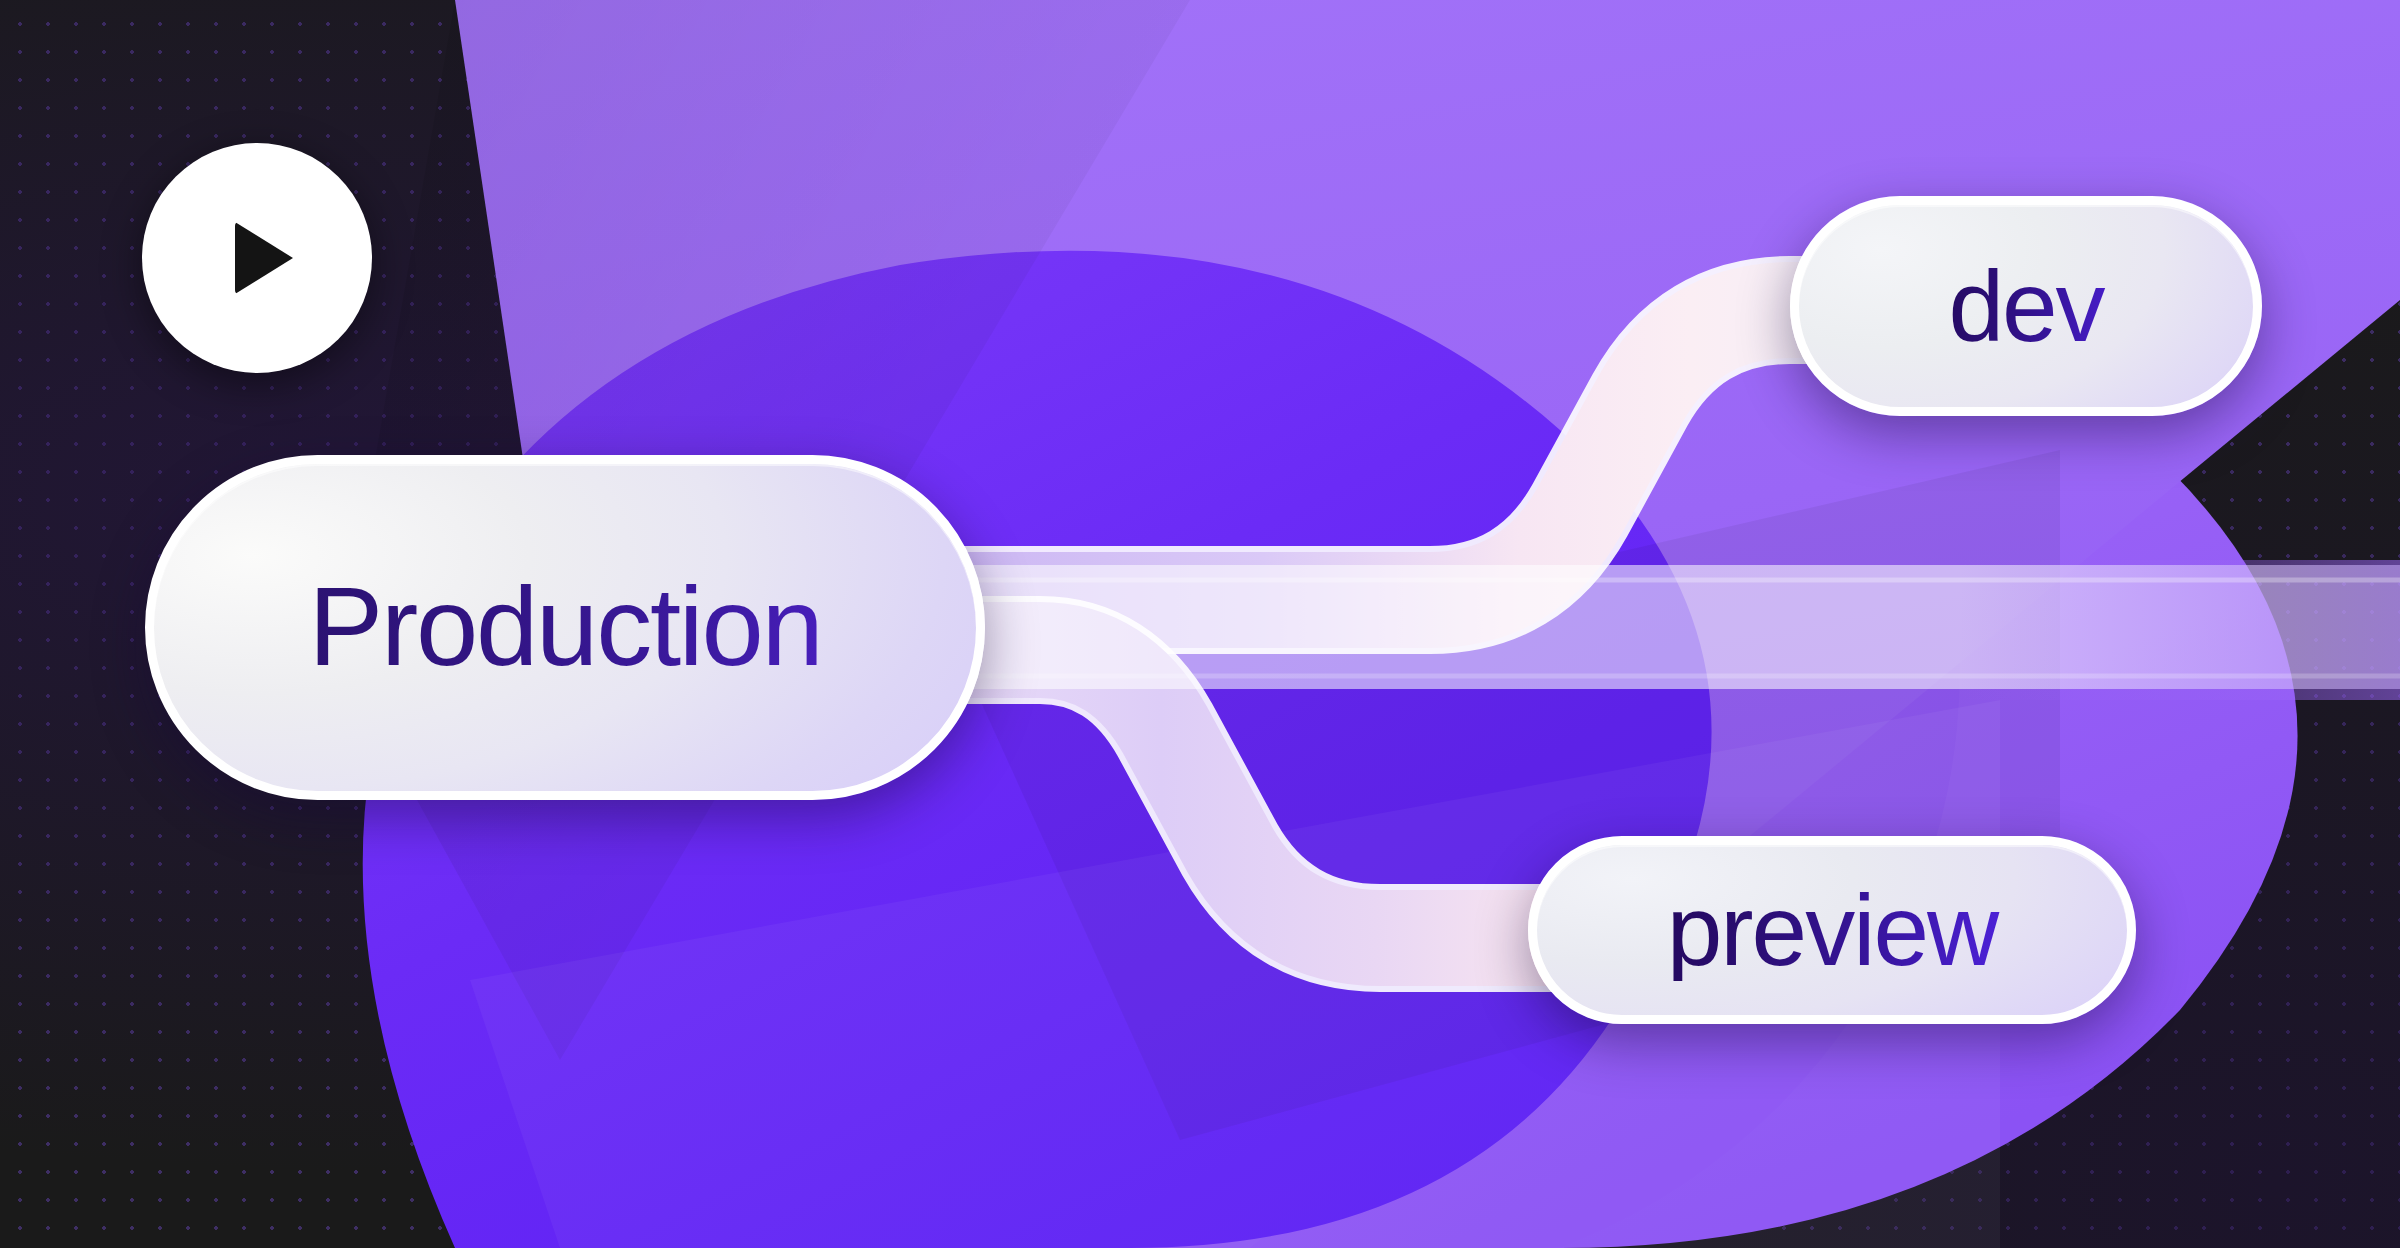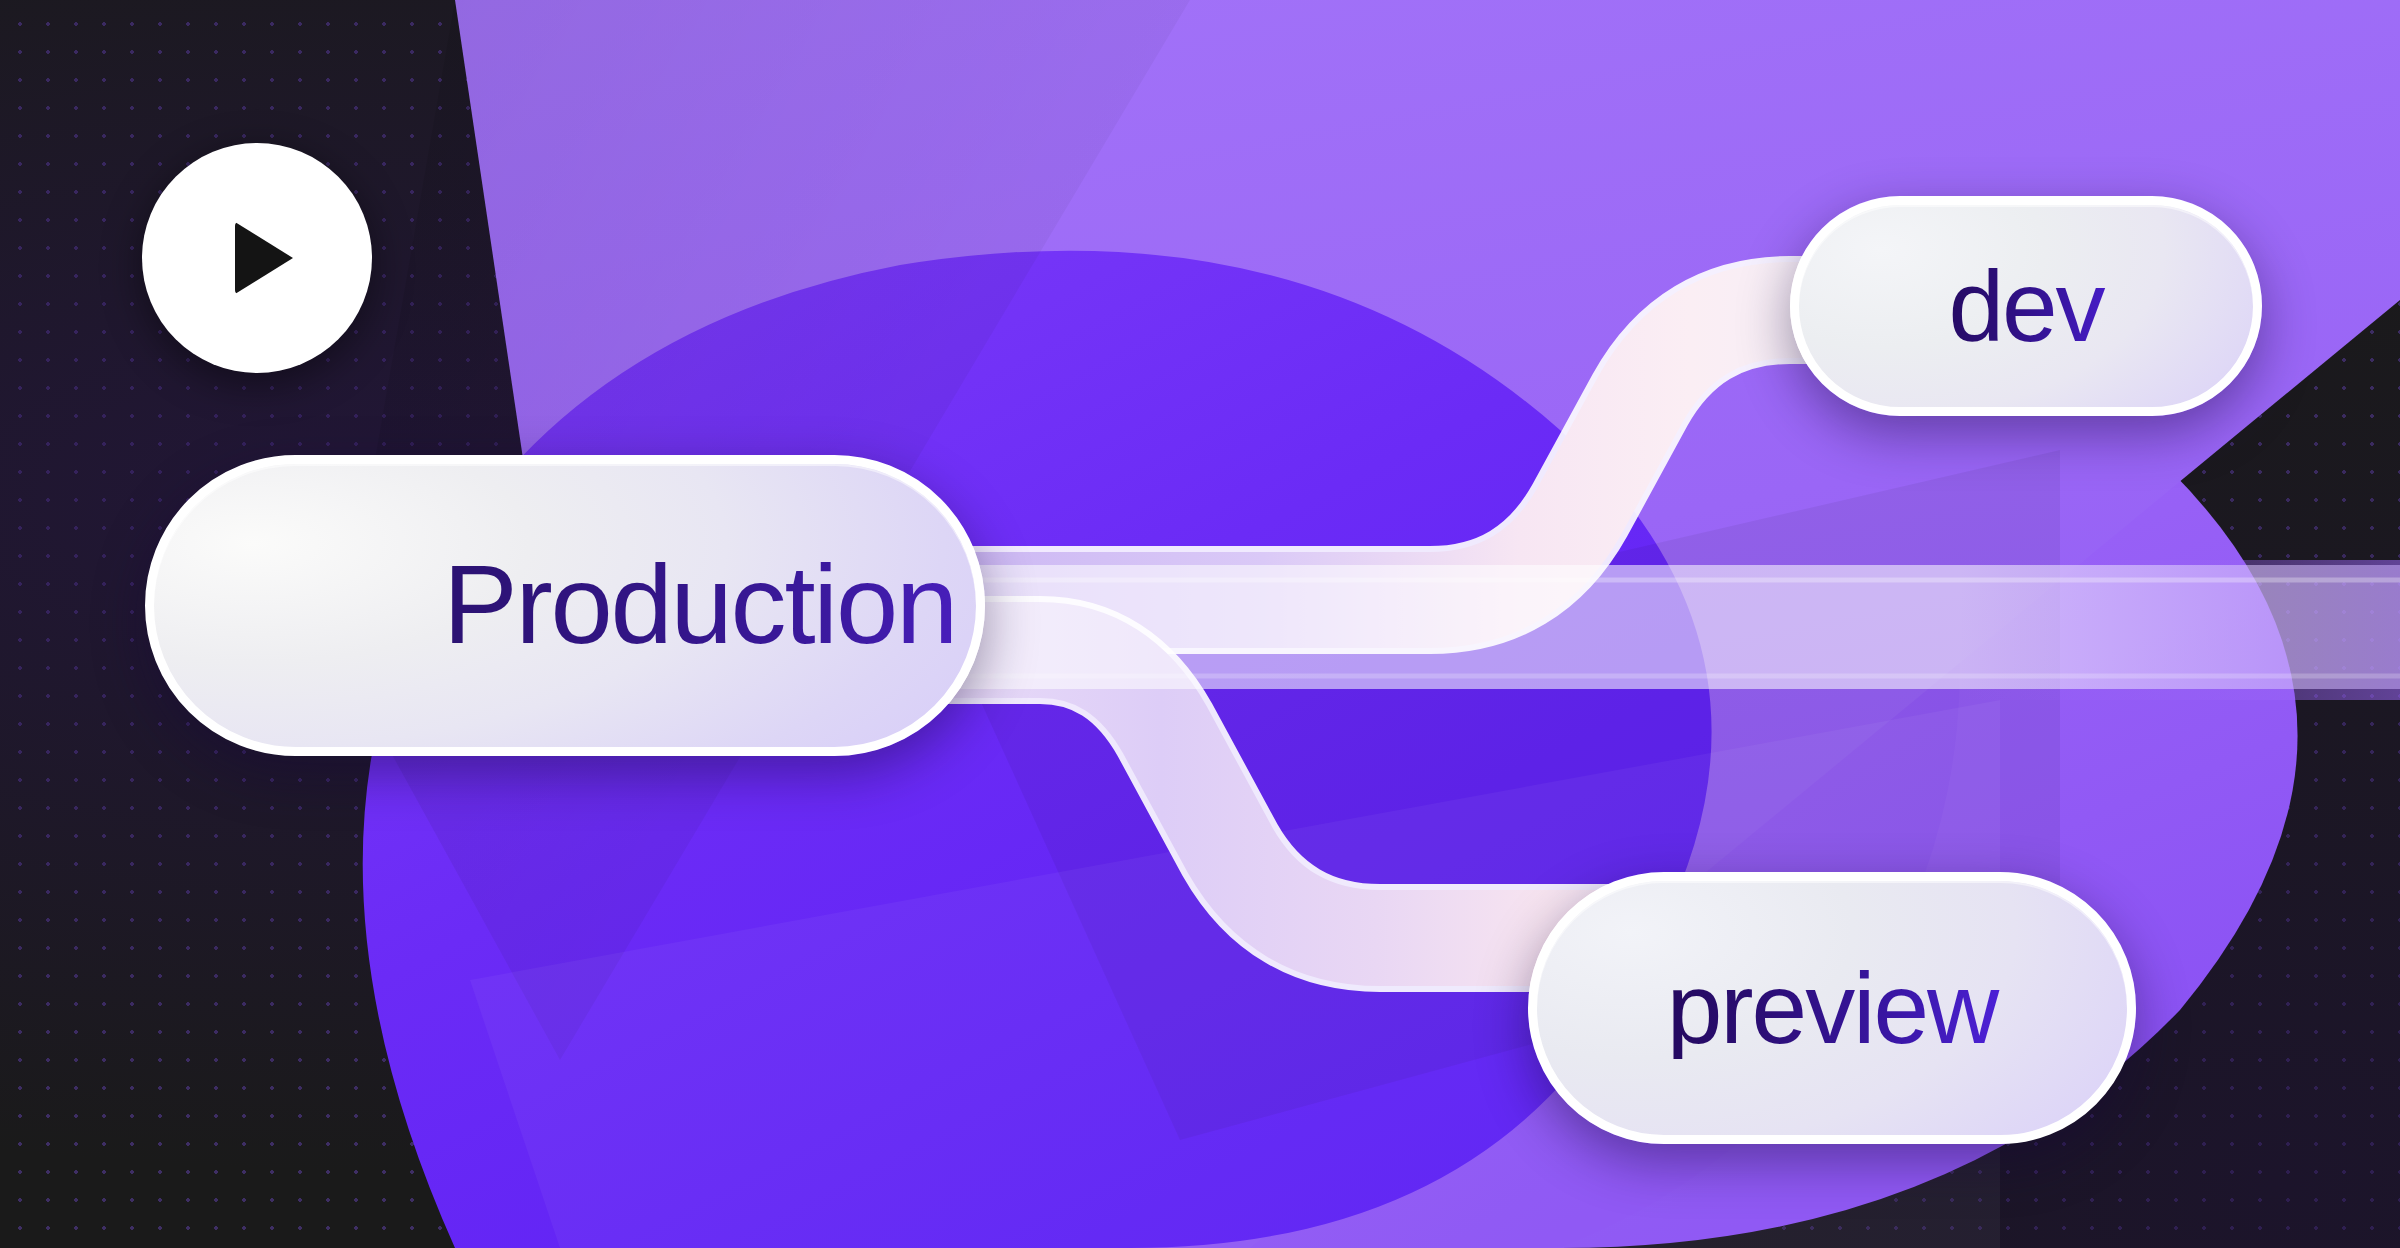--- a/index.html
+++ b/index.html
@@ -64,50 +64,48 @@
     box-sizing:border-box;
     text-align:center;
     line-height:1.02;
     letter-spacing:-.02em;
     font-weight:400;
     cursor:pointer;
     box-shadow:0 18px 52px rgba(22,8,55,.42), 0 2px 0 rgba(255,255,255,.5) inset;
   }
 
   .pill-prod{
-    left:145px;top:455px;width:840px;height:301px;
+    left:145px;top:455px;width:840px;height:345px;
     font-size:112px;
     background:
       radial-gradient(120% 150% at 12% 28%, #fbfbfa 0%, #eeeef1 28%, #e8e6f3 48%, #ddd6f6 70%, #d3c6fb 100%);
-    justify-content: flex-end;
   }
   .pill-prod .label{
     background:linear-gradient(92deg,#2b1270 0%,#331587 42%,#3d1aa3 78%,#4a1fc0 100%);
     -webkit-background-clip:text;background-clip:text;color:transparent;
     padding:0 20px;
   }
 
   .pill-dev{
     left:1790px;top:196px;width:472px;height:220px;
     font-size:100px;
     background:
       radial-gradient(120% 160% at 18% 22%, #f4f5f8 0%, #eceef1 30%, #e9e7f2 52%, #ddd5f7 78%, #d4c8fb 100%);
   }
   .pill-dev .label{
     background:linear-gradient(95deg,#24095e 0%,#2c0f78 35%,#3a16a4 70%,#4b1fd4 100%);
     -webkit-background-clip:text;background-clip:text;color:transparent;
     padding:0 12px;
   }
 
   .pill-preview{
-    left:1528px;top:836px;width:608px;height:272px;
+    left:1528px;top:836px;width:608px;height:188px;
     font-size:100px;
     background:
       radial-gradient(125% 165% at 16% 20%, #f2f3f8 0%, #e9eaf1 30%, #e6e3f3 52%, #dcd3f8 78%, #d5c9fc 100%);
-    margin-top: 36px;
   }
   .pill-preview .label{
     background:linear-gradient(95deg,#23085c 0%,#2b0e74 30%,#3a16a6 68%,#4f22dd 100%);
     -webkit-background-clip:text;background-clip:text;color:transparent;
     padding:0 12px;
   }
 </style>
 </head>
 <body>
 

